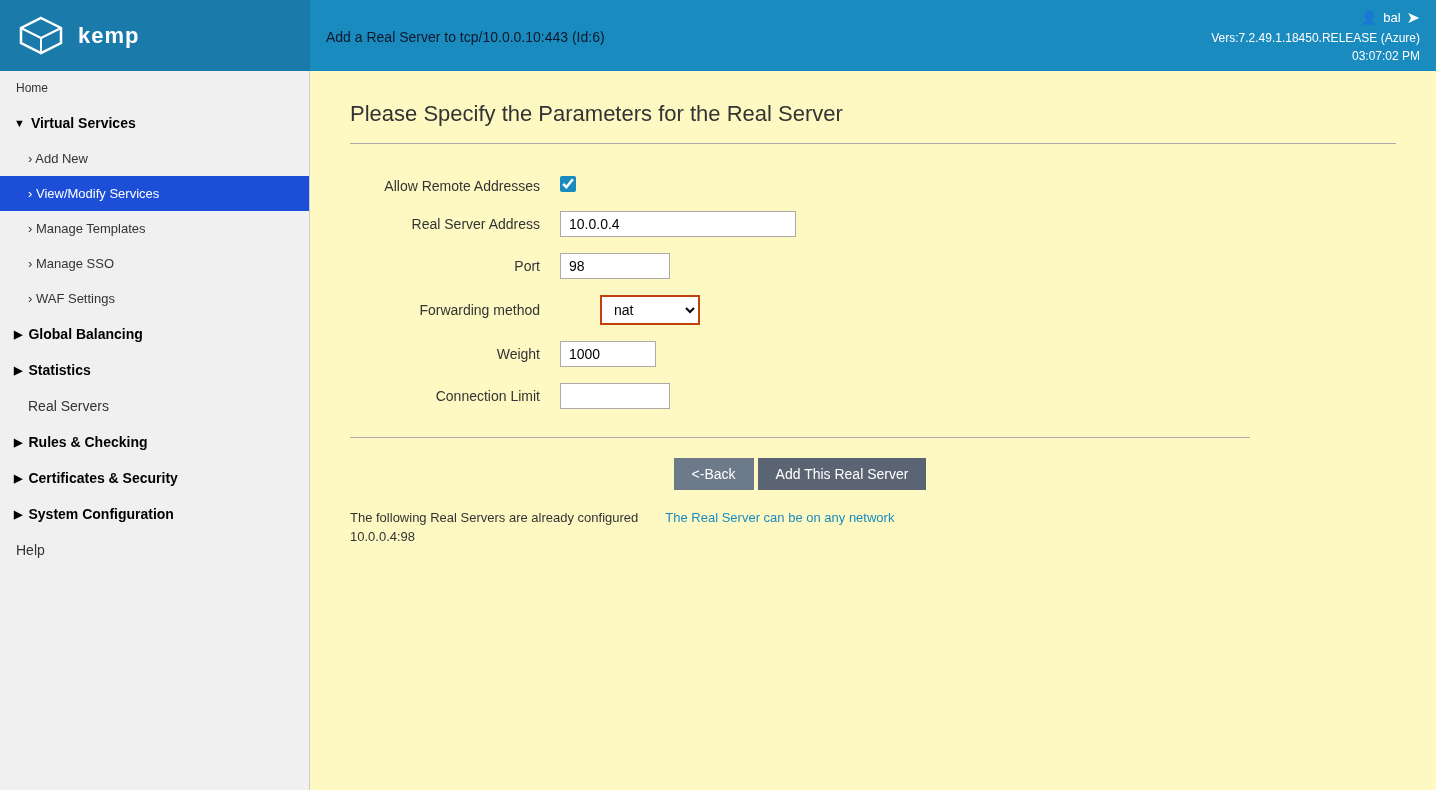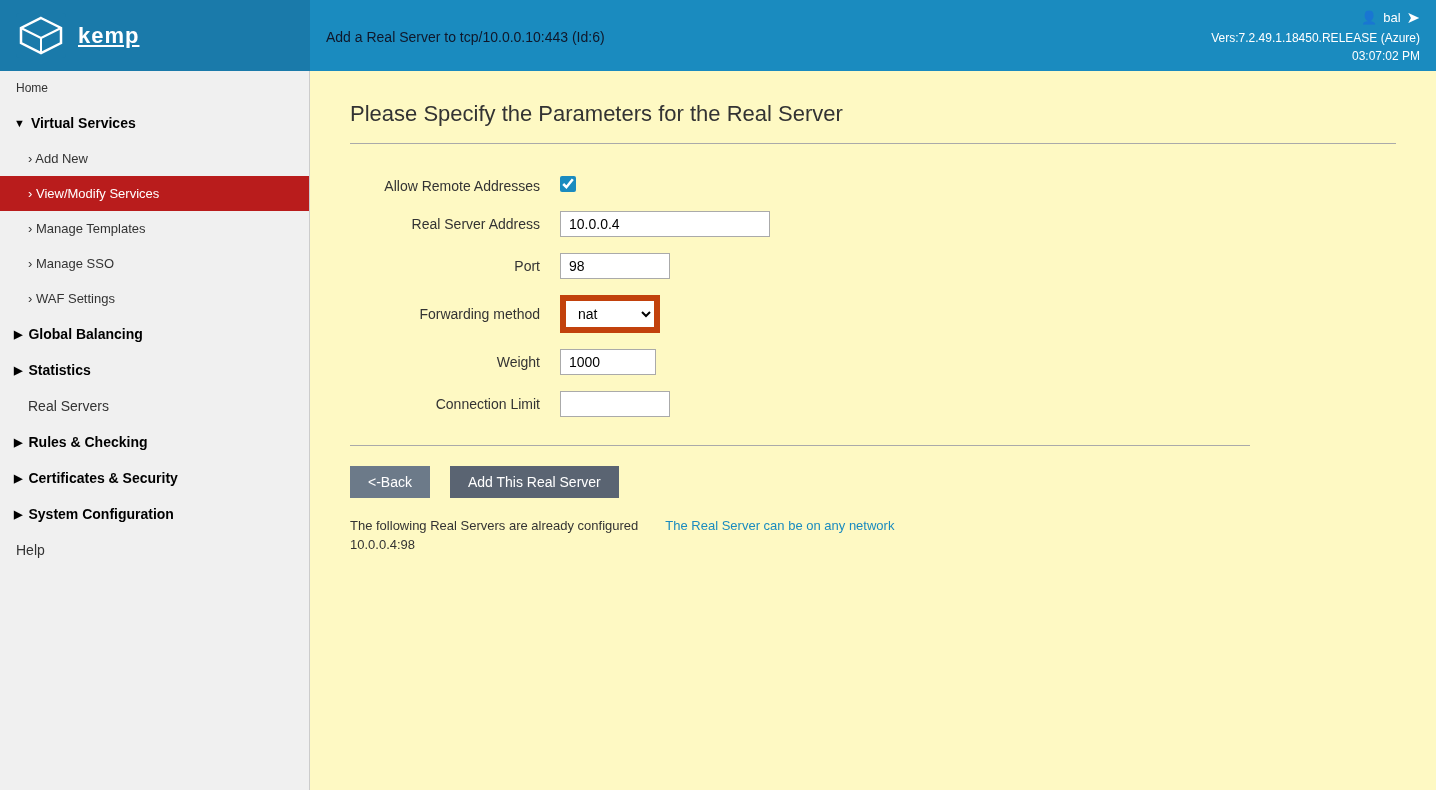--- a/index.html
+++ b/index.html
@@ -1,63 +1,63 @@
 <!DOCTYPE html>
 <html><head>
   <meta charset="utf-8">
   <style>
     * { box-sizing: border-box; margin: 0; padding: 0; }
     body { font-family: Arial, sans-serif; font-size: 14px; background: #e8e8e8; display: flex; flex-direction: column; height: 790px; width: 1436px; overflow: hidden; }
 
     
     .header { background: #1a8bbf; color: white; display: flex; align-items: stretch; }
-    .header-logo { background: #1a7aaa; padding: 10px 16px; display: flex; align-items: center; gap: 12px; width: 310px; text-decoration: underline; }
+    .header-logo { background: #1a7aaa; padding: 10px 16px; display: flex; align-items: center; gap: 12px; width: 310px; }
     .header-logo-icon { width: 50px; height: 45px; }
     .header-logo-text { color: white; font-size: 22px; font-weight: bold; letter-spacing: 1px; }
     .header-main { flex: 1; display: flex; flex-direction: column; justify-content: center; padding: 8px 16px; }
     .header-title { font-size: 20px; font-weight: bold; color: white; }
     .header-subtitle { font-size: 14px; color: #0f172a; margin-top: 2px; }
     .header-right { display: flex; flex-direction: column; align-items: flex-end; justify-content: center; padding: 8px 16px; gap: 4px; }
     .header-user { display: flex; align-items: center; gap: 6px; color: white; font-size: 13px; }
     .header-version { color: white; font-size: 12px; }
     .header-time { color: white; font-size: 12px; }
 
     
     .layout { display: flex; flex: 1; overflow: hidden; }
 
     
     .sidebar { width: 310px; background: #f0f0f0; border-right: 1px solid #ccc; overflow-y: auto; padding-bottom: 20px; }
     .sidebar-item { padding: 10px 16px; cursor: pointer; color: #333; font-size: 14px; }
-    .sidebar-item.active { background: #b91c1c; color: white; }
+    .sidebar-item.active { background: #1d4ed8; color: white; }
     .sidebar-item.sub-item { padding-left: 28px; font-size: 13px; }
     .sidebar-item.sub-item::before { content: '› '; }
     .sidebar-item.active.sub-item::before { content: '› '; }
     .sidebar-home { padding: 10px 16px; font-size: 12px; color: #333; cursor: pointer; }
     .sidebar-section { font-weight: bold; font-size: 14px; padding: 10px 14px; cursor: pointer; display: flex; align-items: center; gap: 6px; }
     .sidebar-section-arrow { font-size: 11px; }
 
     
     .main { flex: 1; background: #fef9c3; overflow-y: auto; padding: 30px 40px; }
 
     .page-heading { font-size: 22px; color: #333; margin-bottom: 16px; font-weight: normal; }
     .divider { border: none; border-top: 1px solid #aaa; margin-bottom: 24px; }
 
     .form-table { width: 100%; border-collapse: collapse; max-width: 900px; }
     .form-table td { padding: 8px 10px; vertical-align: middle; }
     .form-label { text-align: right; color: #333; font-size: 14px; width: 200px; white-space: nowrap; }
     .form-input { border: 1px solid #aaa; padding: 4px 8px; font-size: 14px; background: white; }
-    .form-input-text { width: 210px; }
+    .form-input-text { width: 236px; }
     .form-input-port { width: 110px; }
     .form-input-weight { width: 96px; }
     .form-input-limit { width: 110px; }
-    .form-select { border: 6px solid #c2410c; padding: 4px 8px; font-size: 14px; background: white; width: 100px; }
+    .form-select { border: 2px solid #c2410c; padding: 4px 8px; font-size: 14px; background: white; width: 100px; margin-left: 40px; }
 
     .bottom-divider { border: none; border-top: 1px solid #aaa; margin: 20px 0; max-width: 900px; }
 
-    .button-row { display: flex; justify-content: flex-start; gap: 20px; max-width: 900px; margin-bottom: 20px; }
+    .button-row { display: flex; justify-content: center; gap: 4px; max-width: 900px; margin-bottom: 20px; }
     .btn { padding: 8px 18px; font-size: 14px; cursor: pointer; border: none; font-weight: normal; }
     .btn-back { background: #6c7a89; color: white; }
     .btn-add { background: #5a6472; color: white; }
 
     .info-section { display: flex; gap: 27px; font-size: 13px; color: #333; margin-top: 8px; }
     .info-left { color: #333; }
     .info-right { color: #1a8bbf; }
     .info-value { color: #333; margin-top: 4px; }
   </style>
 </head>

